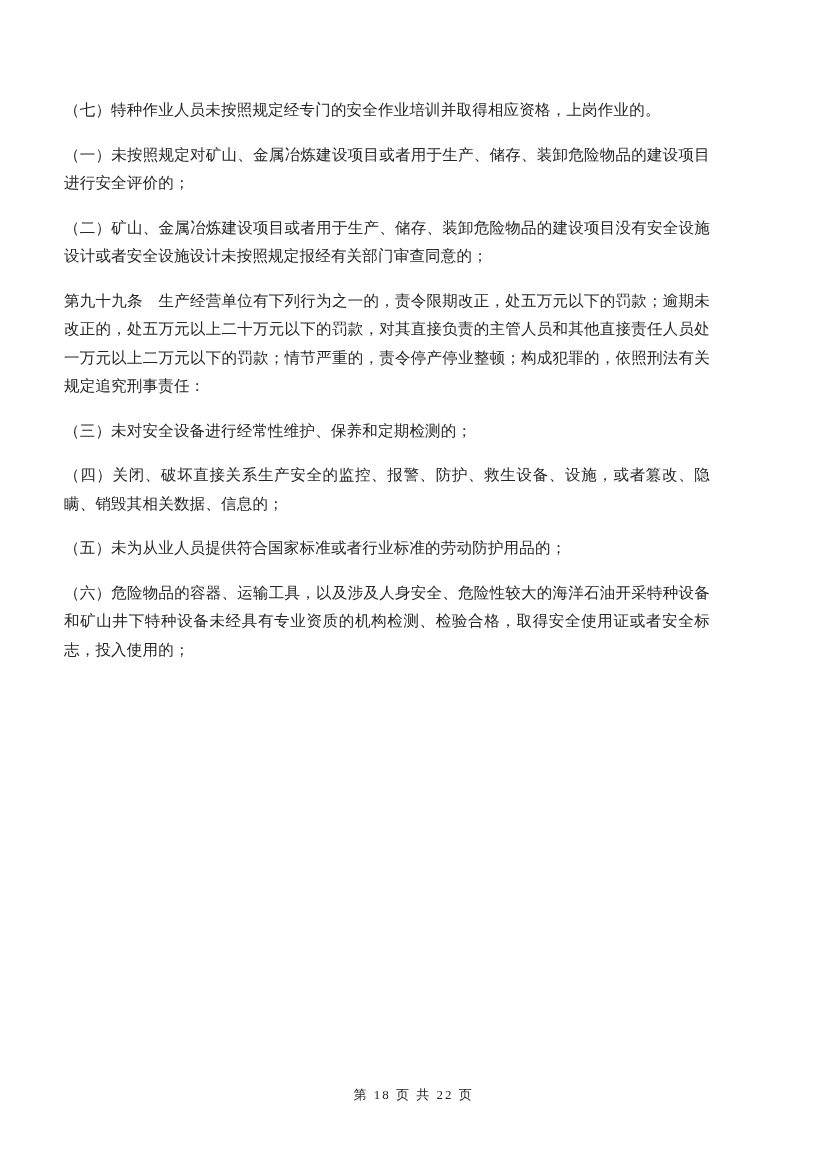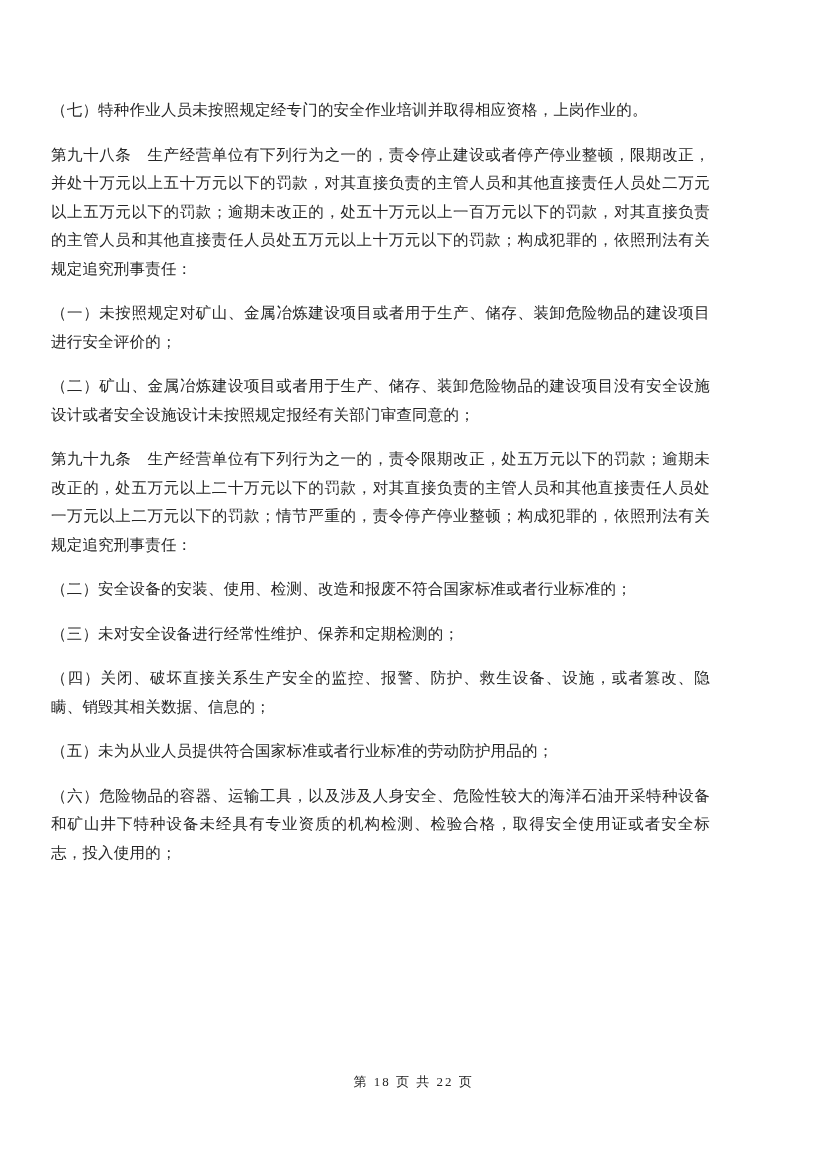--- a/index.html
+++ b/index.html
@@ -7,55 +7,53 @@
     padding: 0;
     background: #ffffff;
   }
   .page {
     position: relative;
     width: 827px;
     height: 1170px;
     margin: 0 auto;
     background: #ffffff;
     box-sizing: border-box;
-    padding: 96px 117px 0 51px;
+    padding: 96px 117px 0 64px;
     font-family: "Liberation Serif", "DejaVu Serif", serif;
     color: #262626;
     overflow: hidden;
   }
   .doc-paragraph {
     font-size: 15.5px;
     line-height: 28.5px;
     margin: 0 0 16px 0;
     text-align: justify;
     text-justify: inter-ideograph;
     letter-spacing: 0.2px;
     word-break: break-all;
   }
   .page-footer {
     position: absolute;
     left: 0;
     right: 0;
-    bottom: 79px;
+    bottom: 66px;
     text-align: center;
     font-size: 13px;
     color: #1f1f1f;
     letter-spacing: 2px;
     font-family: "Liberation Serif", "DejaVu Serif", serif;
   }
 </style>
 </head>
 <body>
 
 <div class="page">
   <p class="doc-paragraph">（七）特种作业人员未按照规定经专门的安全作业培训并取得相应资格，上岗作业的。</p>
-  <p class="doc-paragraph">第九十八条　生产经营单位有下列行为之一的，责令停止建设或者停产停业整顿，限期改正，并处十万元以上五十万元以下的罚款，对其直接负责的主管人员和其他直接责任人员处二万元以上五万元以下的罚款；逾期未改正的，处五十万元以上一百万元以下的罚款，对其直接负责的主管人员和其他直接责任人员处五万元以上十万元以下的罚款；构成犯罪的，依照刑法有关规定追究刑事责任：</p>
   <p class="doc-paragraph">（一）未按照规定对矿山、金属冶炼建设项目或者用于生产、储存、装卸危险物品的建设项目进行安全评价的；</p>
   <p class="doc-paragraph">（二）矿山、金属冶炼建设项目或者用于生产、储存、装卸危险物品的建设项目没有安全设施设计或者安全设施设计未按照规定报经有关部门审查同意的；</p>
   <p class="doc-paragraph">第九十九条　生产经营单位有下列行为之一的，责令限期改正，处五万元以下的罚款；逾期未改正的，处五万元以上二十万元以下的罚款，对其直接负责的主管人员和其他直接责任人员处一万元以上二万元以下的罚款；情节严重的，责令停产停业整顿；构成犯罪的，依照刑法有关规定追究刑事责任：</p>
-  <p class="doc-paragraph">（二）安全设备的安装、使用、检测、改造和报废不符合国家标准或者行业标准的；</p>
   <p class="doc-paragraph">（三）未对安全设备进行经常性维护、保养和定期检测的；</p>
   <p class="doc-paragraph">（四）关闭、破坏直接关系生产安全的监控、报警、防护、救生设备、设施，或者篡改、隐瞒、销毁其相关数据、信息的；</p>
   <p class="doc-paragraph">（五）未为从业人员提供符合国家标准或者行业标准的劳动防护用品的；</p>
   <p class="doc-paragraph">（六）危险物品的容器、运输工具，以及涉及人身安全、危险性较大的海洋石油开采特种设备和矿山井下特种设备未经具有专业资质的机构检测、检验合格，取得安全使用证或者安全标志，投入使用的；</p>
 
   <div class="page-footer">第 18 页 共 22 页</div>
 </div>
 
 </body></html>

